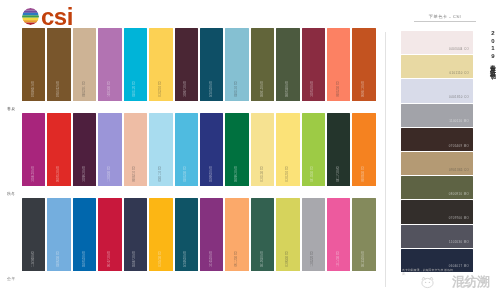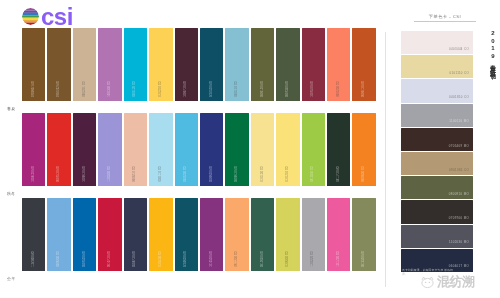--- a/index.html
+++ b/index.html
@@ -29,21 +29,21 @@
     width: 17px; height: 17px;
     border-radius: 50%;
     overflow: hidden;
     display: block;
     flex: none;
   }
   #logo-text {
     font-size: 24px;
     font-weight: bold;
     letter-spacing: -0.5px;
-    color: #8b5cf6;
+    color: #c2410c;
     line-height: 17px;
     font-family: "Liberation Sans", sans-serif;
   }
 
   
   #left-panel {
     position: absolute;
     left: 0; top: 28px;
     width: 382px;
     height: 270px;
@@ -165,21 +165,21 @@
     letter-spacing: 0.15px;
   }
 
   
   #watermark {
     position: absolute;
     left: 420px; top: 266px;
     width: 78px; height: 30px;
     display: flex;
     align-items: center;
-    gap: 2px;
+    gap: 17px;
     opacity: 0.5;
   }
   #watermark-mark {
     width: 15px; height: 13px;
     flex: none;
   }
   #watermark-text {
     font-size: 13px;
     font-weight: bold;
     color: #9a9a9a;

